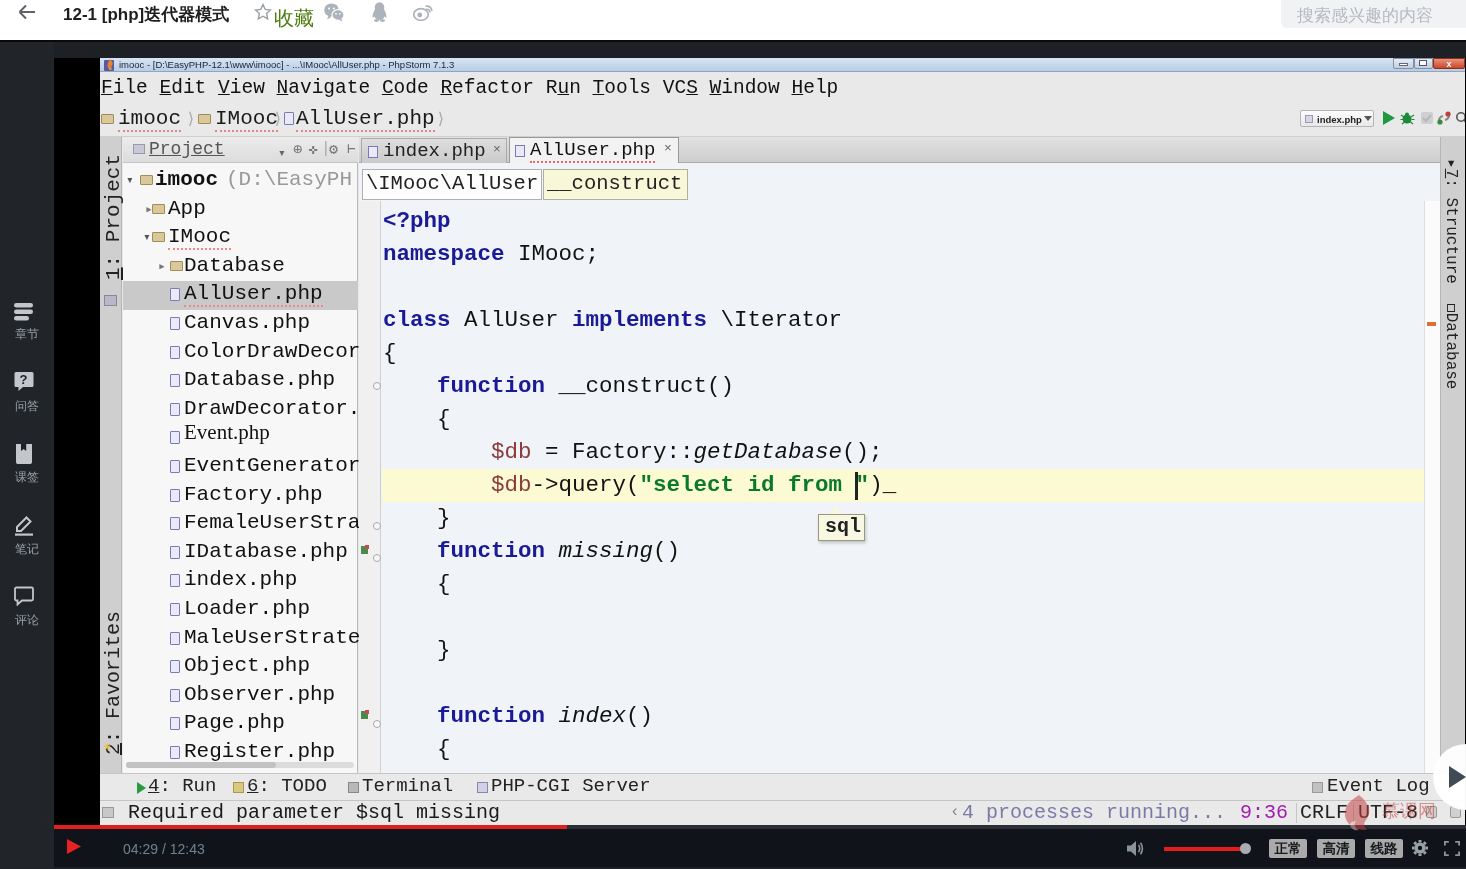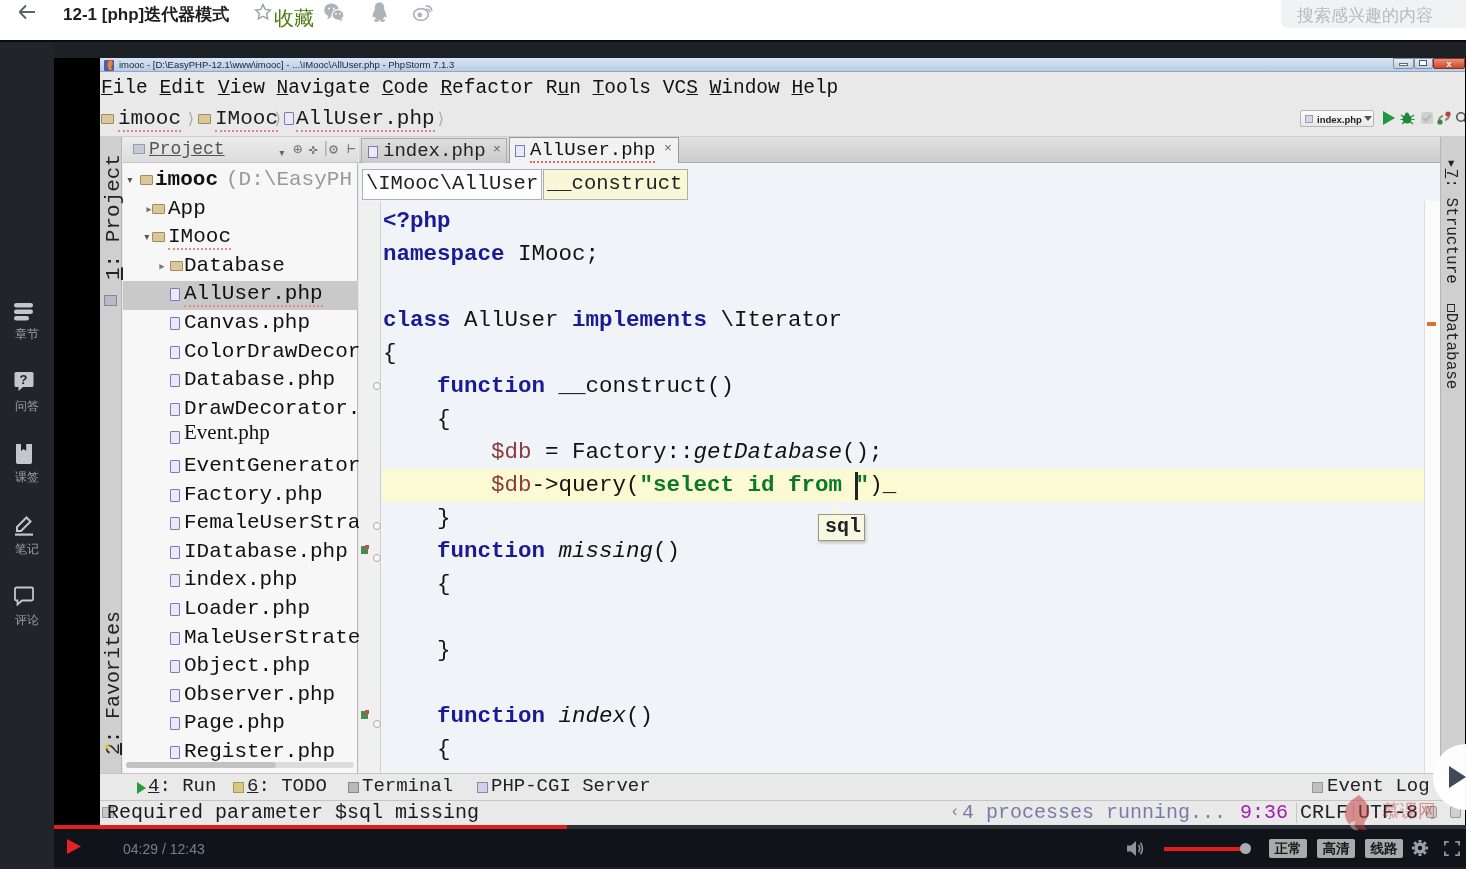--- a/index.html
+++ b/index.html
@@ -306,21 +306,21 @@
       <div class="abs" style="left:248px;top:8px;width:11px;height:11px;background:#b8b8b8;border:1px solid #888;"></div>
       <div class="abs mono" style="left:262px;top:1px;font-size:19px;color:#222;">Terminal</div>
       <div class="abs" style="left:377px;top:8px;width:11px;height:11px;background:#d0d0e8;border:1px solid #88a;"></div>
       <div class="abs mono" style="left:391px;top:1px;font-size:19px;color:#222;">PHP-CGI Server</div>
       <div class="abs" style="left:1212px;top:8px;width:11px;height:11px;background:#c0c0c0;border:1px solid #999;"></div>
       <div class="abs mono" style="left:1227px;top:1px;font-size:19px;color:#222;">Event Log</div>
     </div>
 
     <div class="abs" style="left:0;top:742px;width:1365px;height:26px;background:#e9e9e9;border-top:1px solid #c5c5c5;">
       <div class="abs" style="left:2px;top:6px;width:12px;height:11px;background:#c8c8c8;border:1px solid #999;"></div>
-      <div class="abs mono" style="left:7px;top:0;font-size:20px;color:#1a1a1a;">Required parameter $sql missing</div>
+      <div class="abs mono" style="left:28px;top:0;font-size:20px;color:#1a1a1a;">Required parameter $sql missing</div>
       <div class="abs mono" style="left:850px;top:2px;font-size:16px;color:#888;">‹</div>
       <div class="abs mono" style="left:862px;top:0;font-size:20px;color:#7a7aa8;">4 processes running...</div>
       <div class="abs mono" style="left:1140px;top:0;font-size:20px;color:#a21caf;">9:36</div>
       <div class="abs" style="left:1196px;top:2px;width:1px;height:20px;background:#c5c5c5;"></div>
       <div class="abs mono" style="left:1200px;top:0;font-size:20px;color:#222;">CRLF</div>
       <div class="abs" style="left:1253px;top:2px;width:1px;height:20px;background:#c5c5c5;"></div>
       <div class="abs mono" style="left:1258px;top:0;font-size:20px;color:#222;">UTF-8</div>
       <div class="abs" style="left:1326px;top:5px;width:11px;height:12px;background:#d0d0d0;border:1px solid #999;border-radius:2px;"></div>
       <div class="abs" style="left:1350px;top:5px;width:11px;height:12px;background:#d0d0d0;border:1px solid #999;border-radius:2px;"></div>
     </div>

